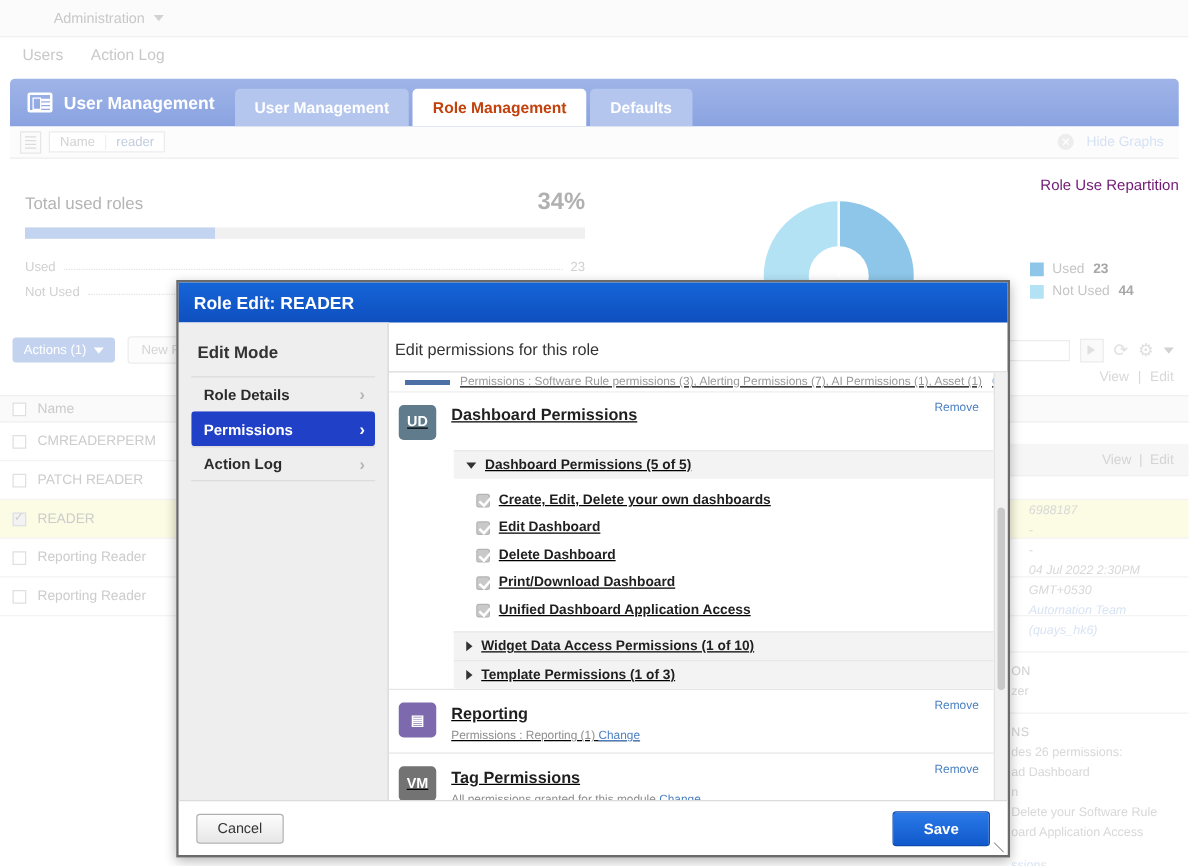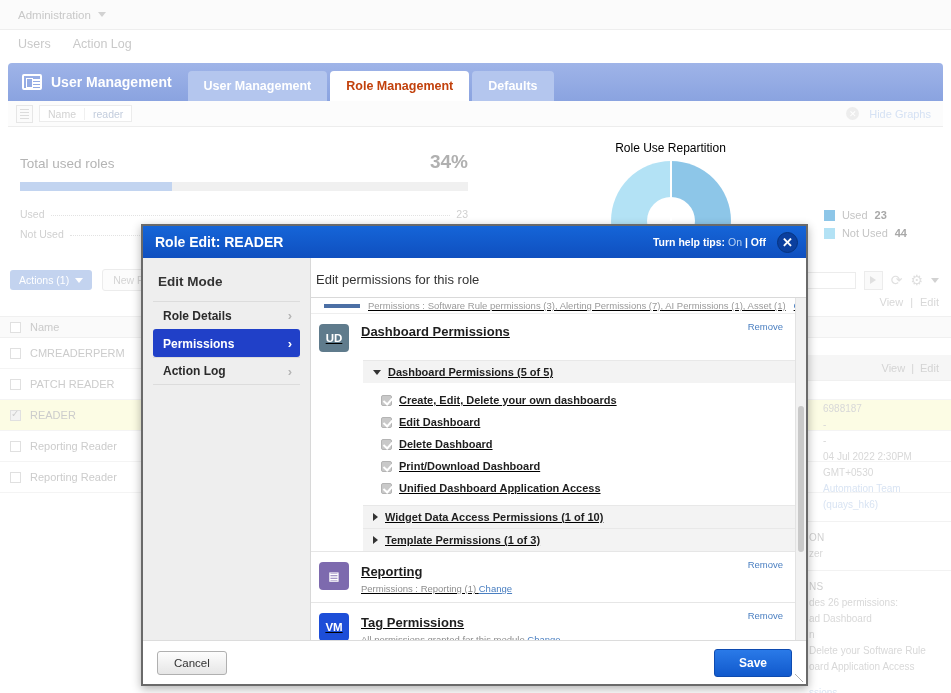--- a/index.html
+++ b/index.html
@@ -15,21 +15,21 @@
   #bg-page { position: absolute; inset: 0; }
 
   
   .topbar {
     height: 30px; width: 100%;
     background: #fbfbfb;
     border-bottom: 1px solid #eeeeee;
     display: flex; align-items: center;
     color: #c8c8c8; font-size: 11.5px;
   }
-  .topbar-left { display: flex; align-items: center; padding-left: 18px; gap: 7px; }
+  .topbar-left { display: flex; align-items: center; padding-left: 4px; gap: 7px; margin-left: 39px; }
   .topbar-spacer { flex: 1; }
   .topbar-right { display: flex; align-items: stretch; height: 30px; }
   .tb-cell {
     display: flex; align-items: center; gap: 5px;
     padding: 0 13px; border-left: 1px solid #f0f0f0;
     color: #cdcdcd; font-size: 11.5px; white-space: nowrap;
   }
   .caret-d { width: 0; height: 0; border-left: 4px solid transparent; border-right: 4px solid transparent; border-top: 5px solid #d2d2d2; display:inline-block; }
   .mail-ico { width: 16px; height: 11px; border: 1.6px solid #e2e2e2; position: relative; }
   .mail-ico::after {
@@ -121,21 +121,21 @@
   }
   .g-bar > i { position: absolute; left: 0; top: 0; bottom: 0; width: 34%; background: #c2d4f0; }
   .g-rows { margin-top: 9px; }
   .g-row {
     display: flex; align-items: flex-end; font-size: 10.5px; color: #d0d0d0;
     height: 20px; gap: 6px;
   }
   .g-dots { flex: 1; border-bottom: 1px dotted #e2e2e2; margin-bottom: 4px; }
   .g-right { flex: 1; position: relative; }
   .donut-title {
-    text-align: center; font-size: 12px; color: #000000; margin-left: -80px;
+    text-align: right; font-size: 12px; color: #701a75; margin-left: -80px;
   }
   .donut-wrap { display: flex; justify-content: center; margin-left: -80px; margin-top: 6px; }
   .donut {
     width: 120px; height: 120px; border-radius: 50%;
     background: conic-gradient(#8dc6e8 0deg 180deg, #b3e2f5 180deg 360deg);
     position: relative;
   }
   .donut::after {
     content: ""; position: absolute; left: 36px; top: 36px; width: 48px; height: 48px;
     border-radius: 50%; background: #ffffff;
@@ -201,21 +201,21 @@
   
   .rpanel {
     position: absolute; right: 0; top: 355px; width: 146px;
     font-size: 10px; color: #d8d8d8; line-height: 16px;
   }
   .rp-head {
     height: 26px; background: #f6f6f6; border-bottom: 1px solid #f0f0f0;
     display: flex; align-items: center; justify-content: flex-end; gap: 6px;
     padding-right: 12px; font-size: 11px; color: #d4d4d4;
   }
-  .rp-block { padding: 20px 10px 8px 18px; border-bottom: 1px solid #f2f2f2; }
+  .rp-block { padding: 20px 10px 8px 18px; border-bottom: 1px solid #f2f2f2; font-style: italic; }
   .rp-block2 { padding: 8px 10px 8px 4px; border-bottom: 1px solid #f2f2f2; }
   .rp-link { color: #d9e4f3; }
   .rp-cap { color: #d0d0d0; letter-spacing: .3px; }
 
   
   .overlay { position: absolute; inset: 0; background: transparent; }
   .modal {
     position: absolute; left: 141px; top: 224px; width: 667px; height: 462px;
     background: #ffffff; border: 2px solid #6a6a6a;
     box-shadow: 0 3px 9px rgba(0,0,0,.30);
@@ -279,21 +279,21 @@
 
   .mod-card { border-bottom: 1px solid #e6e6e6; position: relative; }
   .mod-head { display: flex; align-items: flex-start; padding: 10px 10px 8px 8px; gap: 12px; }
   .mod-ico {
     width: 30px; height: 28px; border-radius: 4px; flex: none;
     display: flex; align-items: center; justify-content: center;
     color: #ffffff; font-size: 11.5px; font-weight: bold;
   }
   .mod-ico.ud { background: #5f7b8c; }
   .mod-ico.rep { background: #7d6aae; }
-  .mod-ico.vm { background: #1d4ed8; }
+  .mod-ico.vm { background: #737373; }
   .mod-name { font-size: 13px; color: #1f1f1f; font-weight: bold; }
   .mod-sub { font-size: 9.5px; color: #8d8d8d; margin-top: 3px; }
   .mod-sub a { color: #4a7fc1; }
   .mod-remove {
     position: absolute; right: 12px; top: 7px; font-size: 9.5px; color: #4a7fc1;
   }
 
   .acc-head {
     margin-left: 52px; padding: 5px 0 5px 10px; background: #f3f3f3;
     border-top: 1px solid #e8e8e8;
@@ -498,29 +498,20 @@
     </div>
 
   </div>
 </div>
 
 <div class="overlay">
   <div class="modal">
 
     <div class="m-title">
       <h1>Role Edit: READER</h1>
-      <div class="m-title-right">
-        <span class="help-tips">
-          <b>Turn help tips:</b>
-          <span class="help-on">On</span>
-          <b>|</b>
-          <b>Off</b>
-        </span>
-        <span class="m-close">✕</span>
-      </div>
     </div>
 
     <div class="m-body">
 
       <div class="m-side">
         <h2>Edit Mode</h2>
         <div class="side-item">
           <span>Role Details</span>
           <span class="side-chev">›</span>
         </div>

